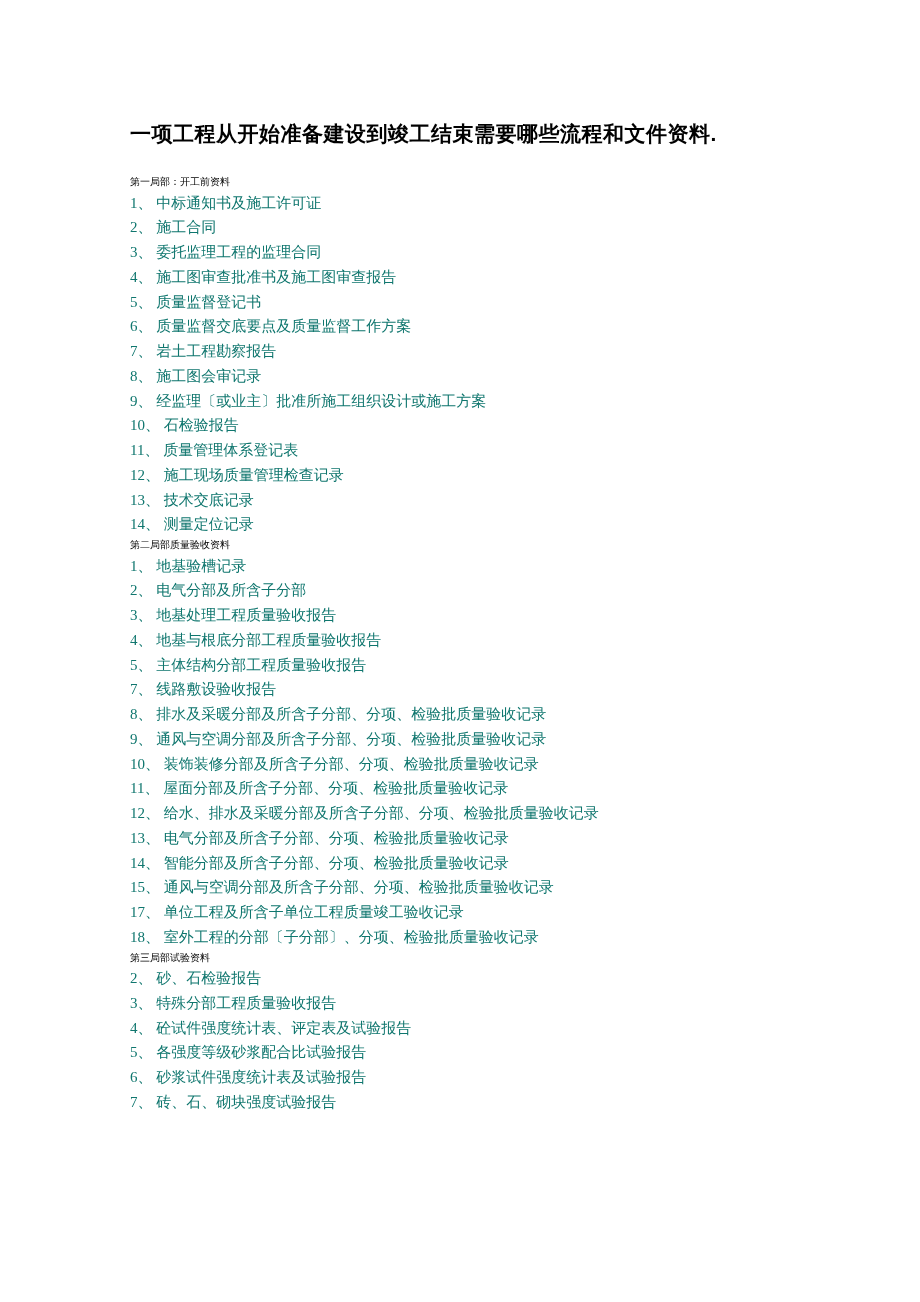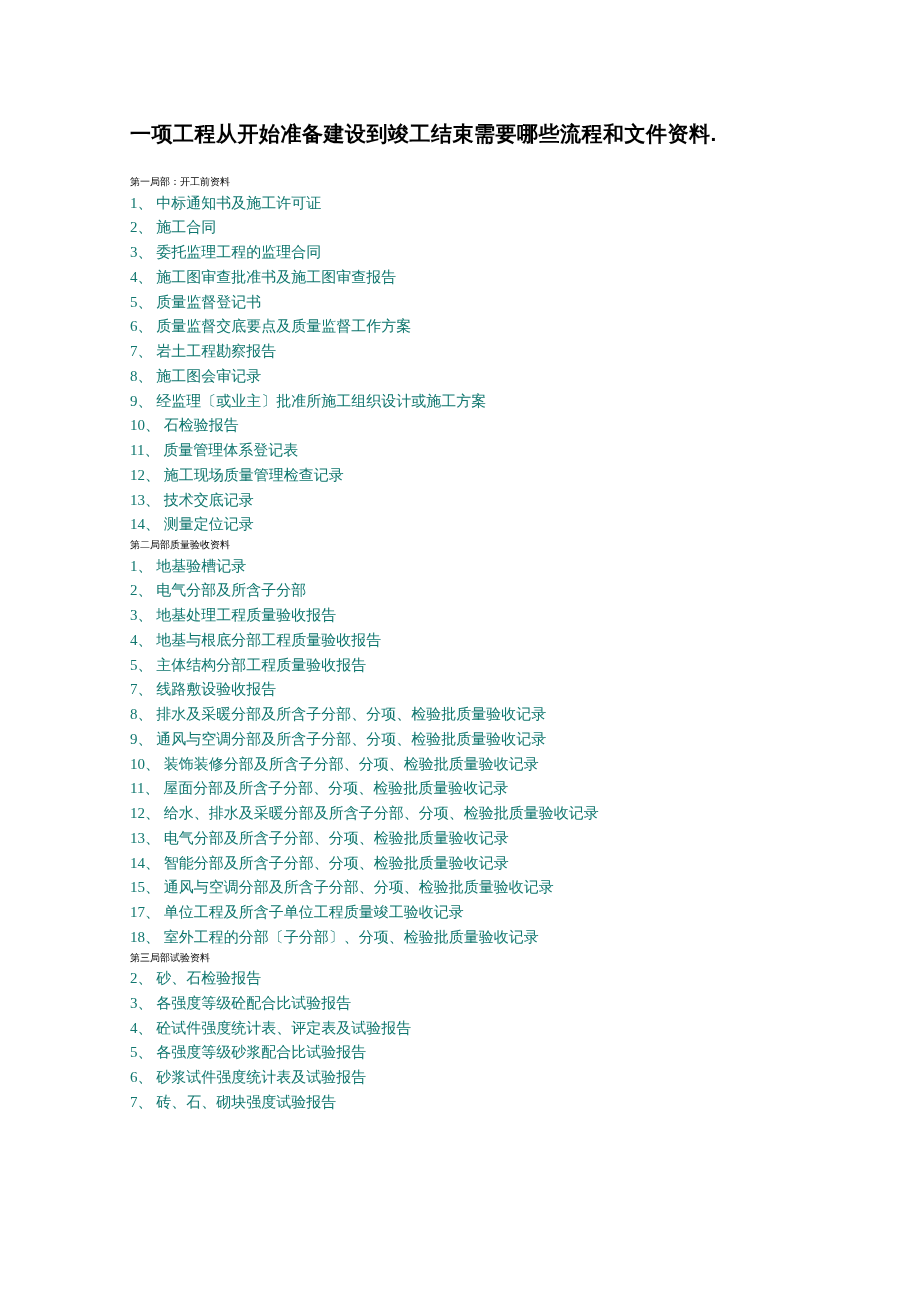--- a/index.html
+++ b/index.html
@@ -73,19 +73,19 @@
       <div class="item"><span class="num">10</span><span class="sep">、 </span><span class="txt">装饰装修分部及所含子分部、分项、检验批质量验收记录</span></div>
       <div class="item"><span class="num">11</span><span class="sep">、 </span><span class="txt">屋面分部及所含子分部、分项、检验批质量验收记录</span></div>
       <div class="item"><span class="num">12</span><span class="sep">、 </span><span class="txt">给水、排水及采暖分部及所含子分部、分项、检验批质量验收记录</span></div>
       <div class="item"><span class="num">13</span><span class="sep">、 </span><span class="txt">电气分部及所含子分部、分项、检验批质量验收记录</span></div>
       <div class="item"><span class="num">14</span><span class="sep">、 </span><span class="txt">智能分部及所含子分部、分项、检验批质量验收记录</span></div>
       <div class="item"><span class="num">15</span><span class="sep">、 </span><span class="txt">通风与空调分部及所含子分部、分项、检验批质量验收记录</span></div>
       <div class="item"><span class="num">17</span><span class="sep">、 </span><span class="txt">单位工程及所含子单位工程质量竣工验收记录</span></div>
       <div class="item"><span class="num">18</span><span class="sep">、 </span><span class="txt">室外工程的分部〔子分部〕、分项、检验批质量验收记录</span></div>
       <div class="section-header">第三局部试验资料</div>
       <div class="item"><span class="num">2</span><span class="sep">、 </span><span class="txt">砂、石检验报告</span></div>
-      <div class="item"><span class="num">3</span><span class="sep">、 </span><span class="txt">各强度等级砼配合比试验报告</span></div>
+      <div class="item"><span class="num">3</span><span class="sep">、 </span><span class="txt">特殊分部工程质量验收报告</span></div>
       <div class="item"><span class="num">4</span><span class="sep">、 </span><span class="txt">砼试件强度统计表、评定表及试验报告</span></div>
       <div class="item"><span class="num">5</span><span class="sep">、 </span><span class="txt">各强度等级砂浆配合比试验报告</span></div>
       <div class="item"><span class="num">6</span><span class="sep">、 </span><span class="txt">砂浆试件强度统计表及试验报告</span></div>
       <div class="item"><span class="num">7</span><span class="sep">、 </span><span class="txt">砖、石、砌块强度试验报告</span></div>
     </div>
 </div>
 
 </body></html>

